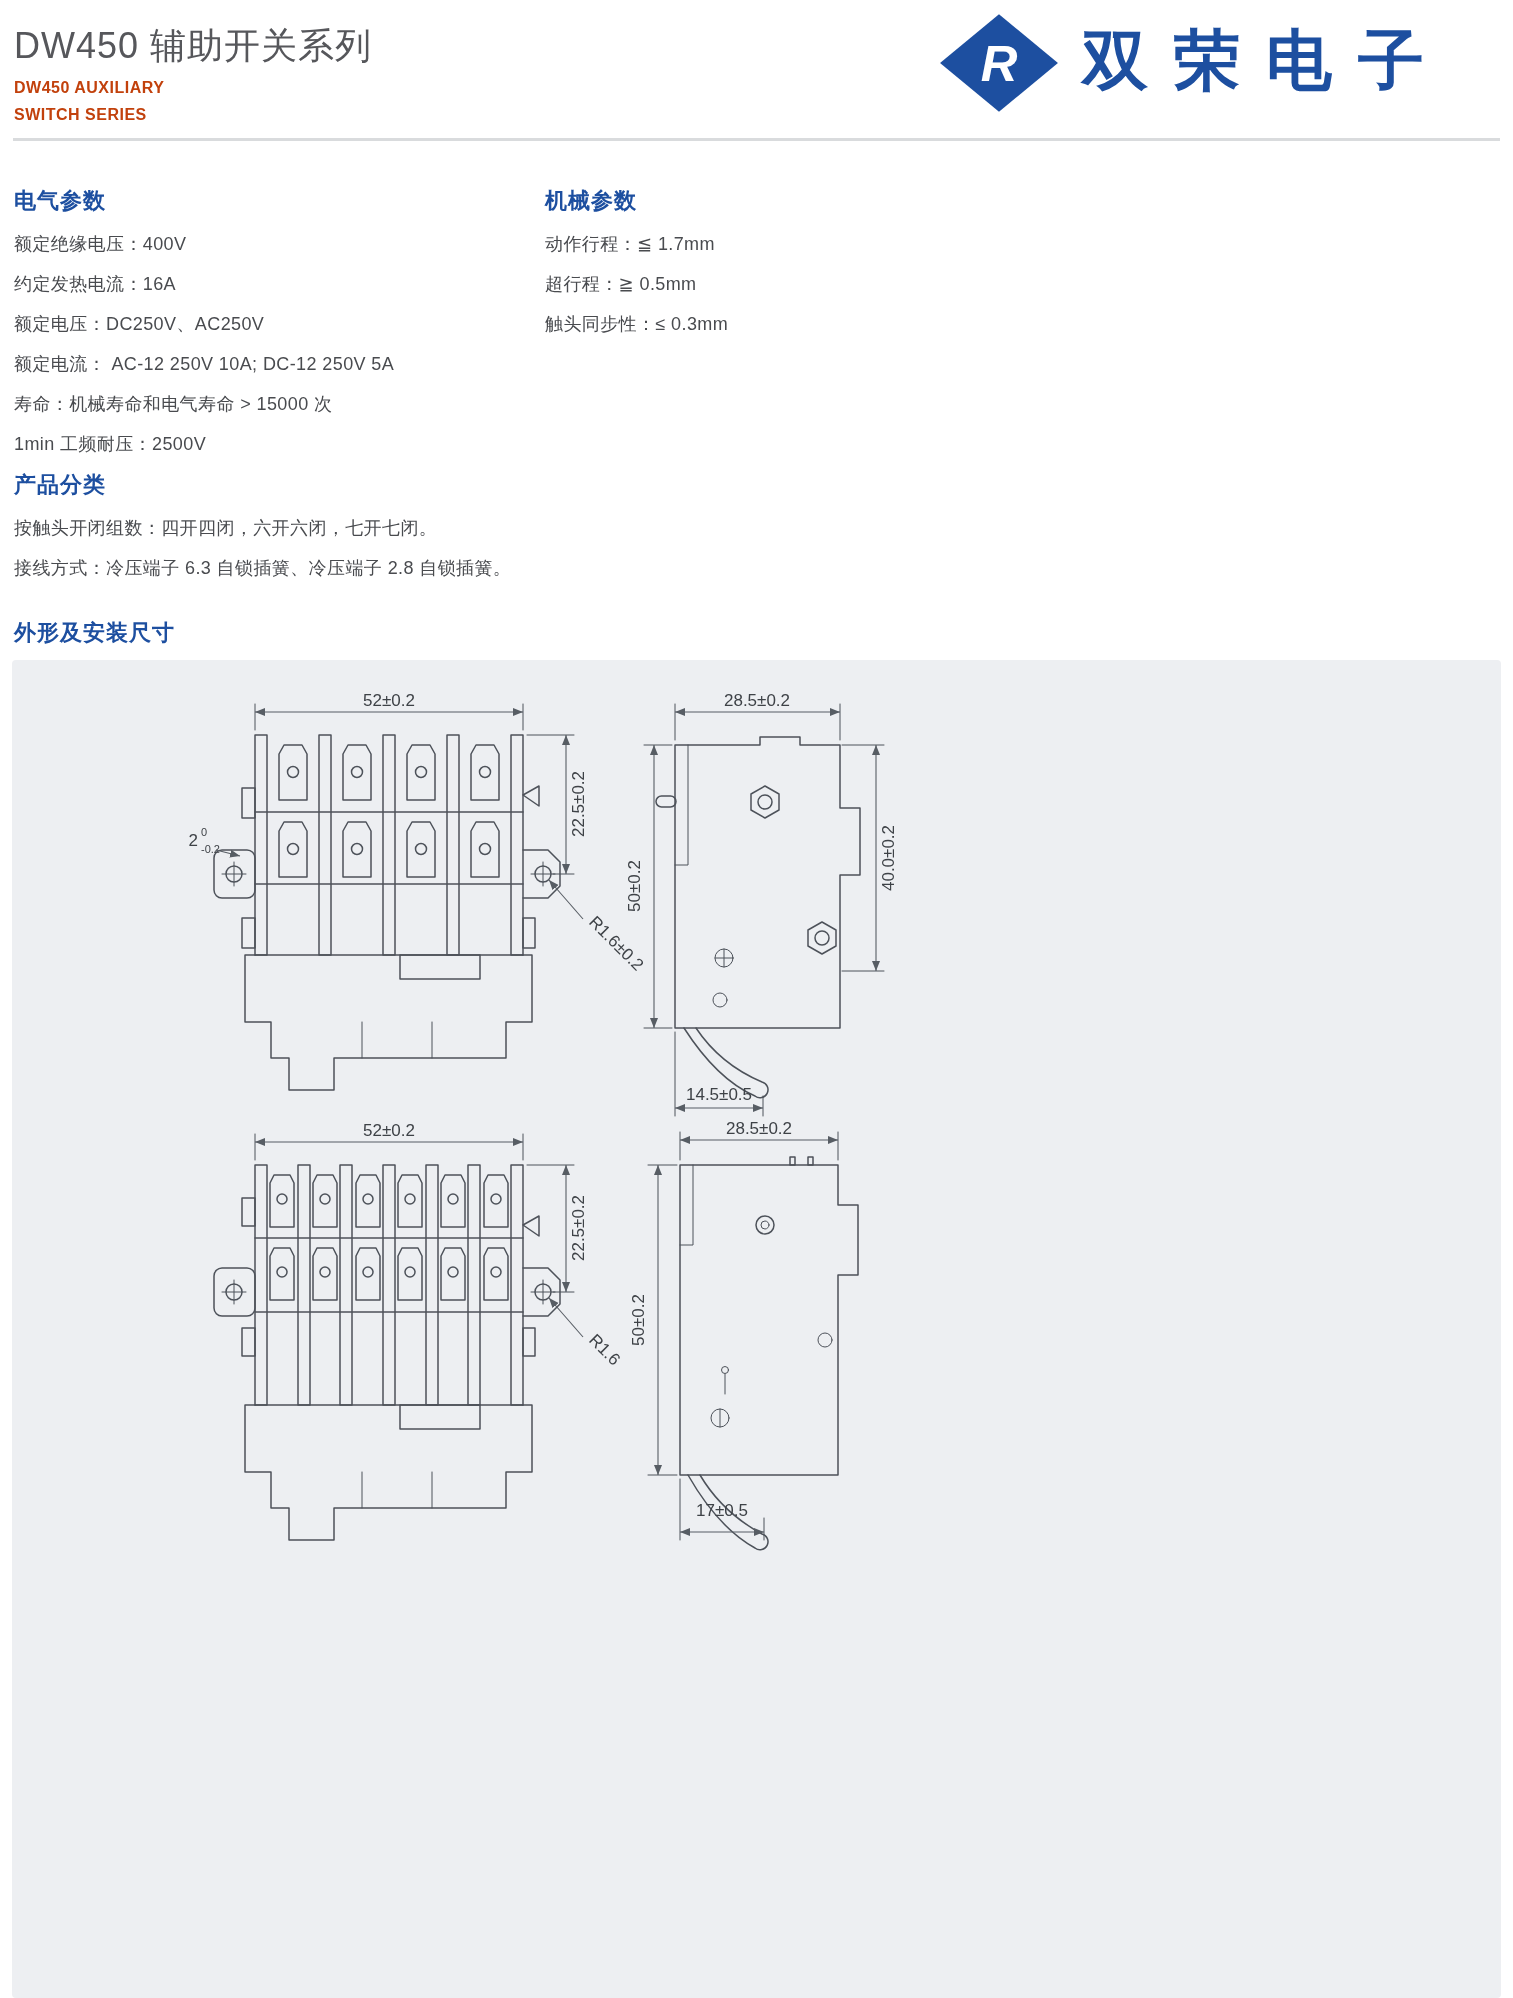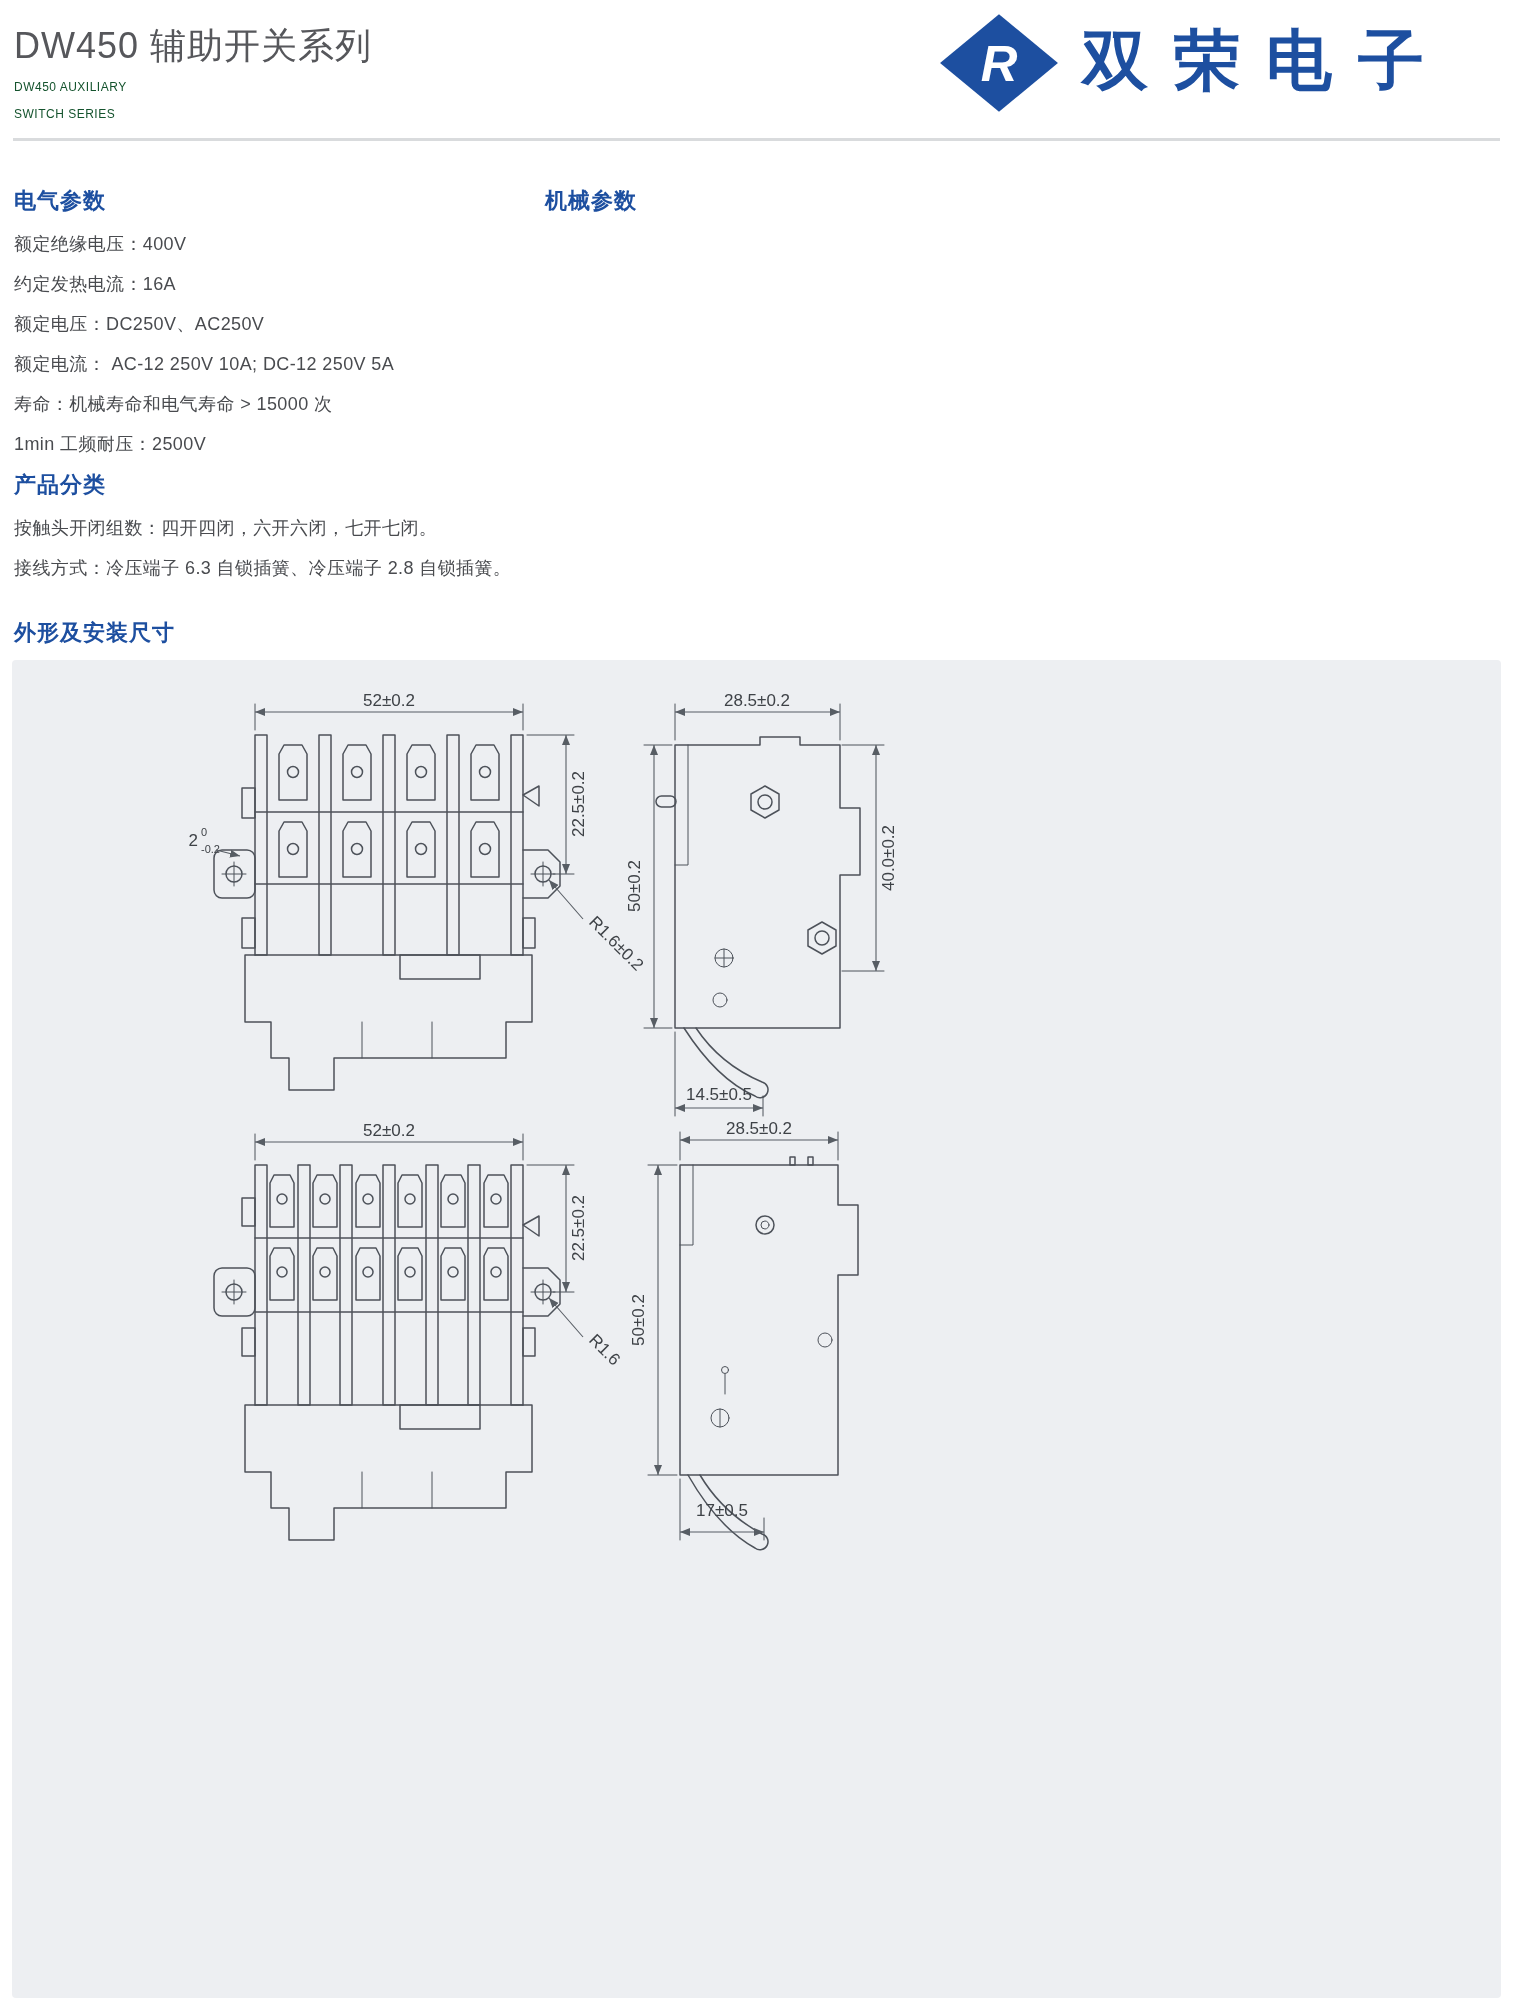--- a/index.html
+++ b/index.html
@@ -6,21 +6,21 @@
   .page {
     position:relative; width:1513px; height:1998px; background:#ffffff;
     font-family:"Liberation Sans","DejaVu Sans",sans-serif; overflow:hidden;
   }
   .title {
     position:absolute; left:14px; top:22px; margin:0;
     font-size:36px; font-weight:500; color:#56575b; letter-spacing:1px;
   }
   .subtitle {
     position:absolute; left:14px; top:74px;
-    font-size:12px; line-height:27px; color:#14532d; letter-spacing:0.5px;
+    font-size:16px; line-height:27px; color:#c2410c; letter-spacing:0.5px;font-weight:bold;
   }
   .logo { position:absolute; left:938px; top:12px; width:122px; height:102px; }
   .brand {
     position:absolute; left:1082px; top:16px; white-space:nowrap;
     font-size:66px; font-weight:bold; color:#1d4fa0; letter-spacing:26px;
   }
   .divider {
     position:absolute; left:13px; top:138px; width:1487px; height:3px;
     background:#d9dbdd;
   }
@@ -74,20 +74,25 @@
       <div class="spec-item">约定发热电流：16A</div>
       <div class="spec-item">额定电压：DC250V、AC250V</div>
       <div class="spec-item">额定电流： AC-12 250V 10A; DC-12 250V 5A</div>
       <div class="spec-item">寿命：机械寿命和电气寿命 &gt; 15000 次</div>
       <div class="spec-item">1min 工频耐压：2500V</div>
     </div>
   </section>
 
   <section class="sec sec-mech">
     <h2 class="sec-head">机械参数</h2>
+    <div class="spec-list">
+      <div class="spec-item">动作行程：≦ 1.7mm</div>
+      <div class="spec-item">超行程：≧ 0.5mm</div>
+      <div class="spec-item">触头同步性：≤ 0.3mm</div>
+    </div>
   </section>
 
   <section class="sec sec-class">
     <h2 class="sec-head">产品分类</h2>
     <div class="spec-list">
       <div class="spec-item">按触头开闭组数：四开四闭，六开六闭，七开七闭。</div>
       <div class="spec-item">接线方式：冷压端子 6.3 自锁插簧、冷压端子 2.8 自锁插簧。</div>
     </div>
   </section>
 

